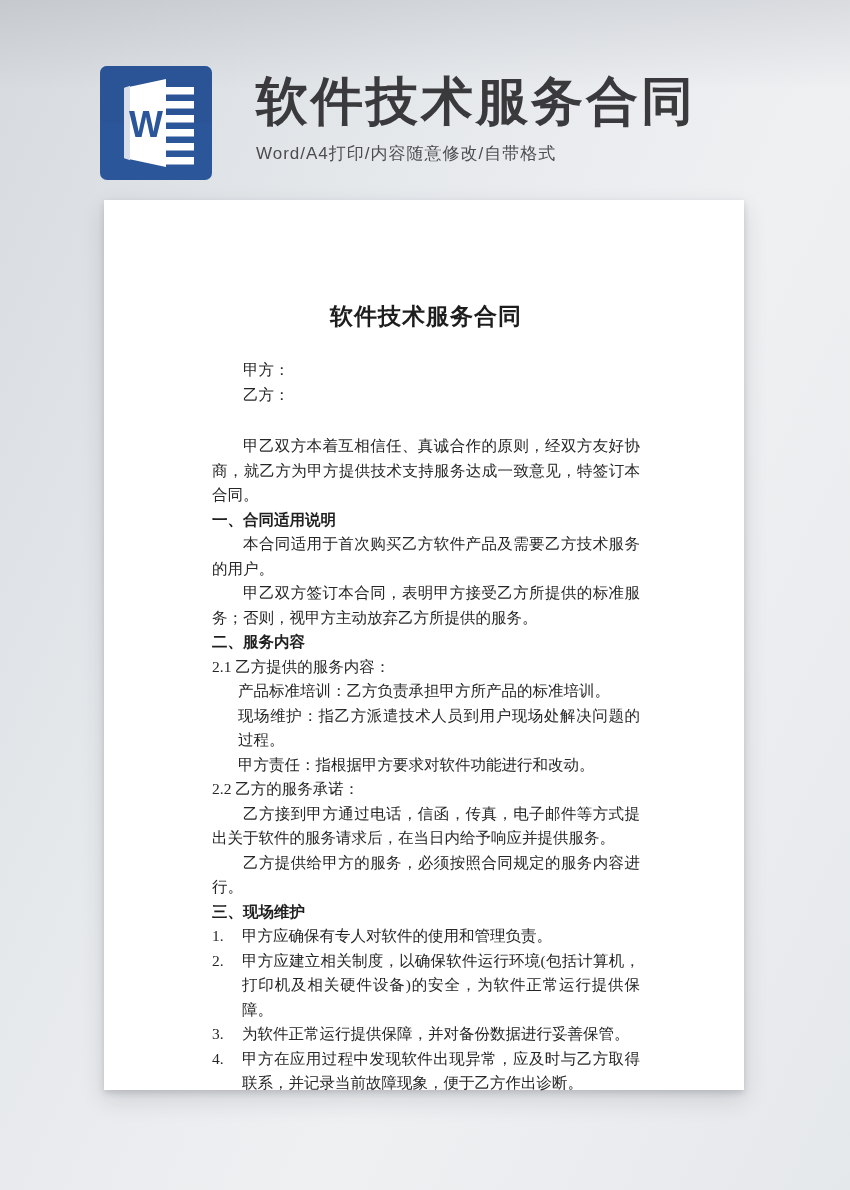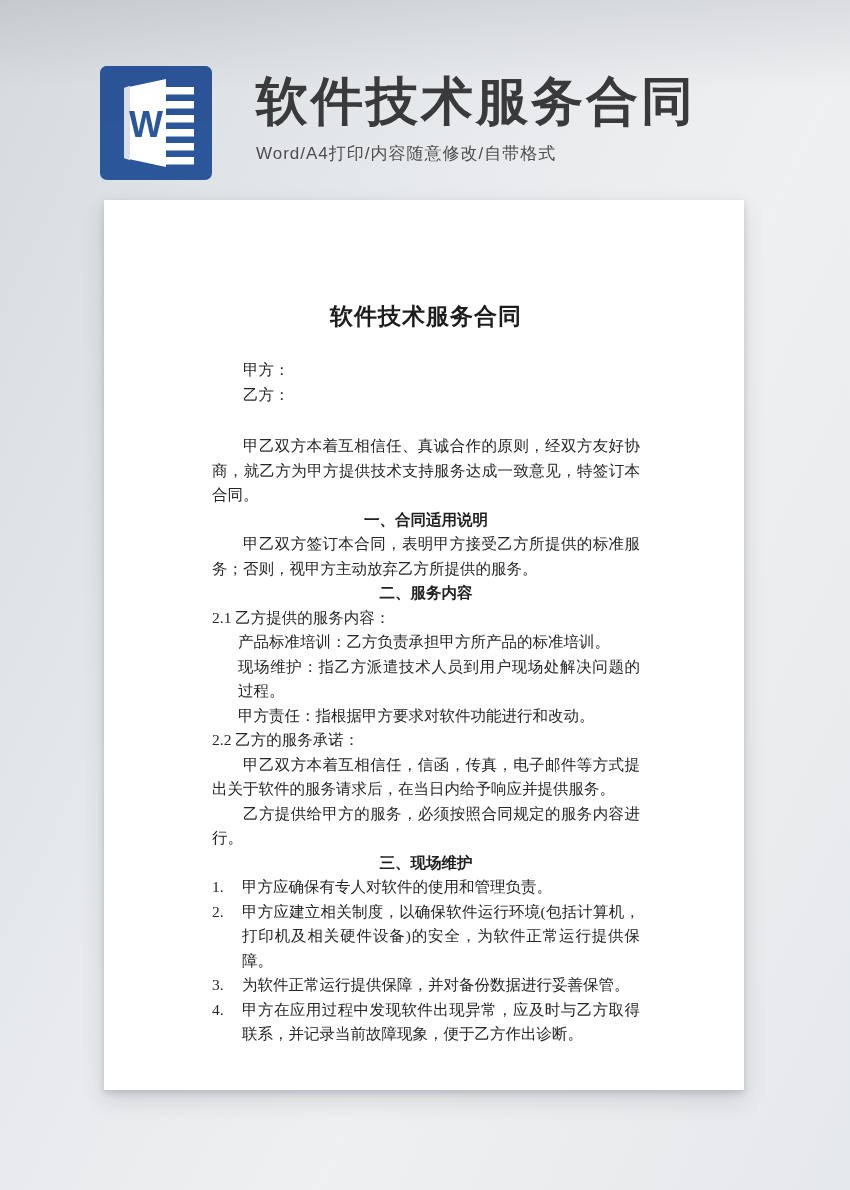--- a/index.html
+++ b/index.html
@@ -73,21 +73,20 @@
   }
   .para { text-align: justify; }
   .indent { text-indent: 2em; }
   .gap-above { margin-top: 27px; }
   .sec-heading {
     font-family: "Liberation Sans", sans-serif;
     font-size: 15.5px;
     line-height: 24.5px;
     font-weight: 700;
     color: #1f1f1f;
-    text-align: center;
   }
   .sub-item { padding-left: 26px; text-align: justify; }
   .num-list { list-style: none; }
   .num-list li { display: flex; }
   .num-list .num { flex: none; width: 30px; }
   .num-list .txt { flex: 1; text-align: justify; }
 </style>
 </head>
 <body>
 
@@ -120,29 +119,30 @@
   <main class="page">
 
     <h2 class="doc-title">软件技术服务合同</h2>
 
     <p class="para indent">甲方：</p>
     <p class="para indent">乙方：</p>
 
     <p class="para indent gap-above">甲乙双方本着互相信任、真诚合作的原则，经双方友好协商，就乙方为甲方提供技术支持服务达成一致意见，特签订本合同。</p>
 
     <h3 class="sec-heading">一、合同适用说明</h3>
+    <p class="para indent">本合同适用于首次购买乙方软件产品及需要乙方技术服务的用户。</p>
     <p class="para indent">甲乙双方签订本合同，表明甲方接受乙方所提供的标准服务；否则，视甲方主动放弃乙方所提供的服务。</p>
 
     <h3 class="sec-heading">二、服务内容</h3>
     <p class="para">2.1 乙方提供的服务内容：</p>
     <p class="sub-item">产品标准培训：乙方负责承担甲方所产品的标准培训。</p>
     <p class="sub-item">现场维护：指乙方派遣技术人员到用户现场处解决问题的过程。</p>
     <p class="sub-item">甲方责任：指根据甲方要求对软件功能进行和改动。</p>
     <p class="para">2.2 乙方的服务承诺：</p>
-    <p class="para indent">甲乙双方本着互相信任，信函，传真，电子邮件等方式提出关于软件的服务请求后，在当日内给予响应并提供服务。</p>
+    <p class="para indent">乙方接到甲方通过电话，信函，传真，电子邮件等方式提出关于软件的服务请求后，在当日内给予响应并提供服务。</p>
     <p class="para indent">乙方提供给甲方的服务，必须按照合同规定的服务内容进行。</p>
 
     <h3 class="sec-heading">三、现场维护</h3>
     <ol class="num-list">
       <li>
         <span class="num">1.</span>
         <span class="txt">甲方应确保有专人对软件的使用和管理负责。</span>
       </li>
       <li>
         <span class="num">2.</span>

